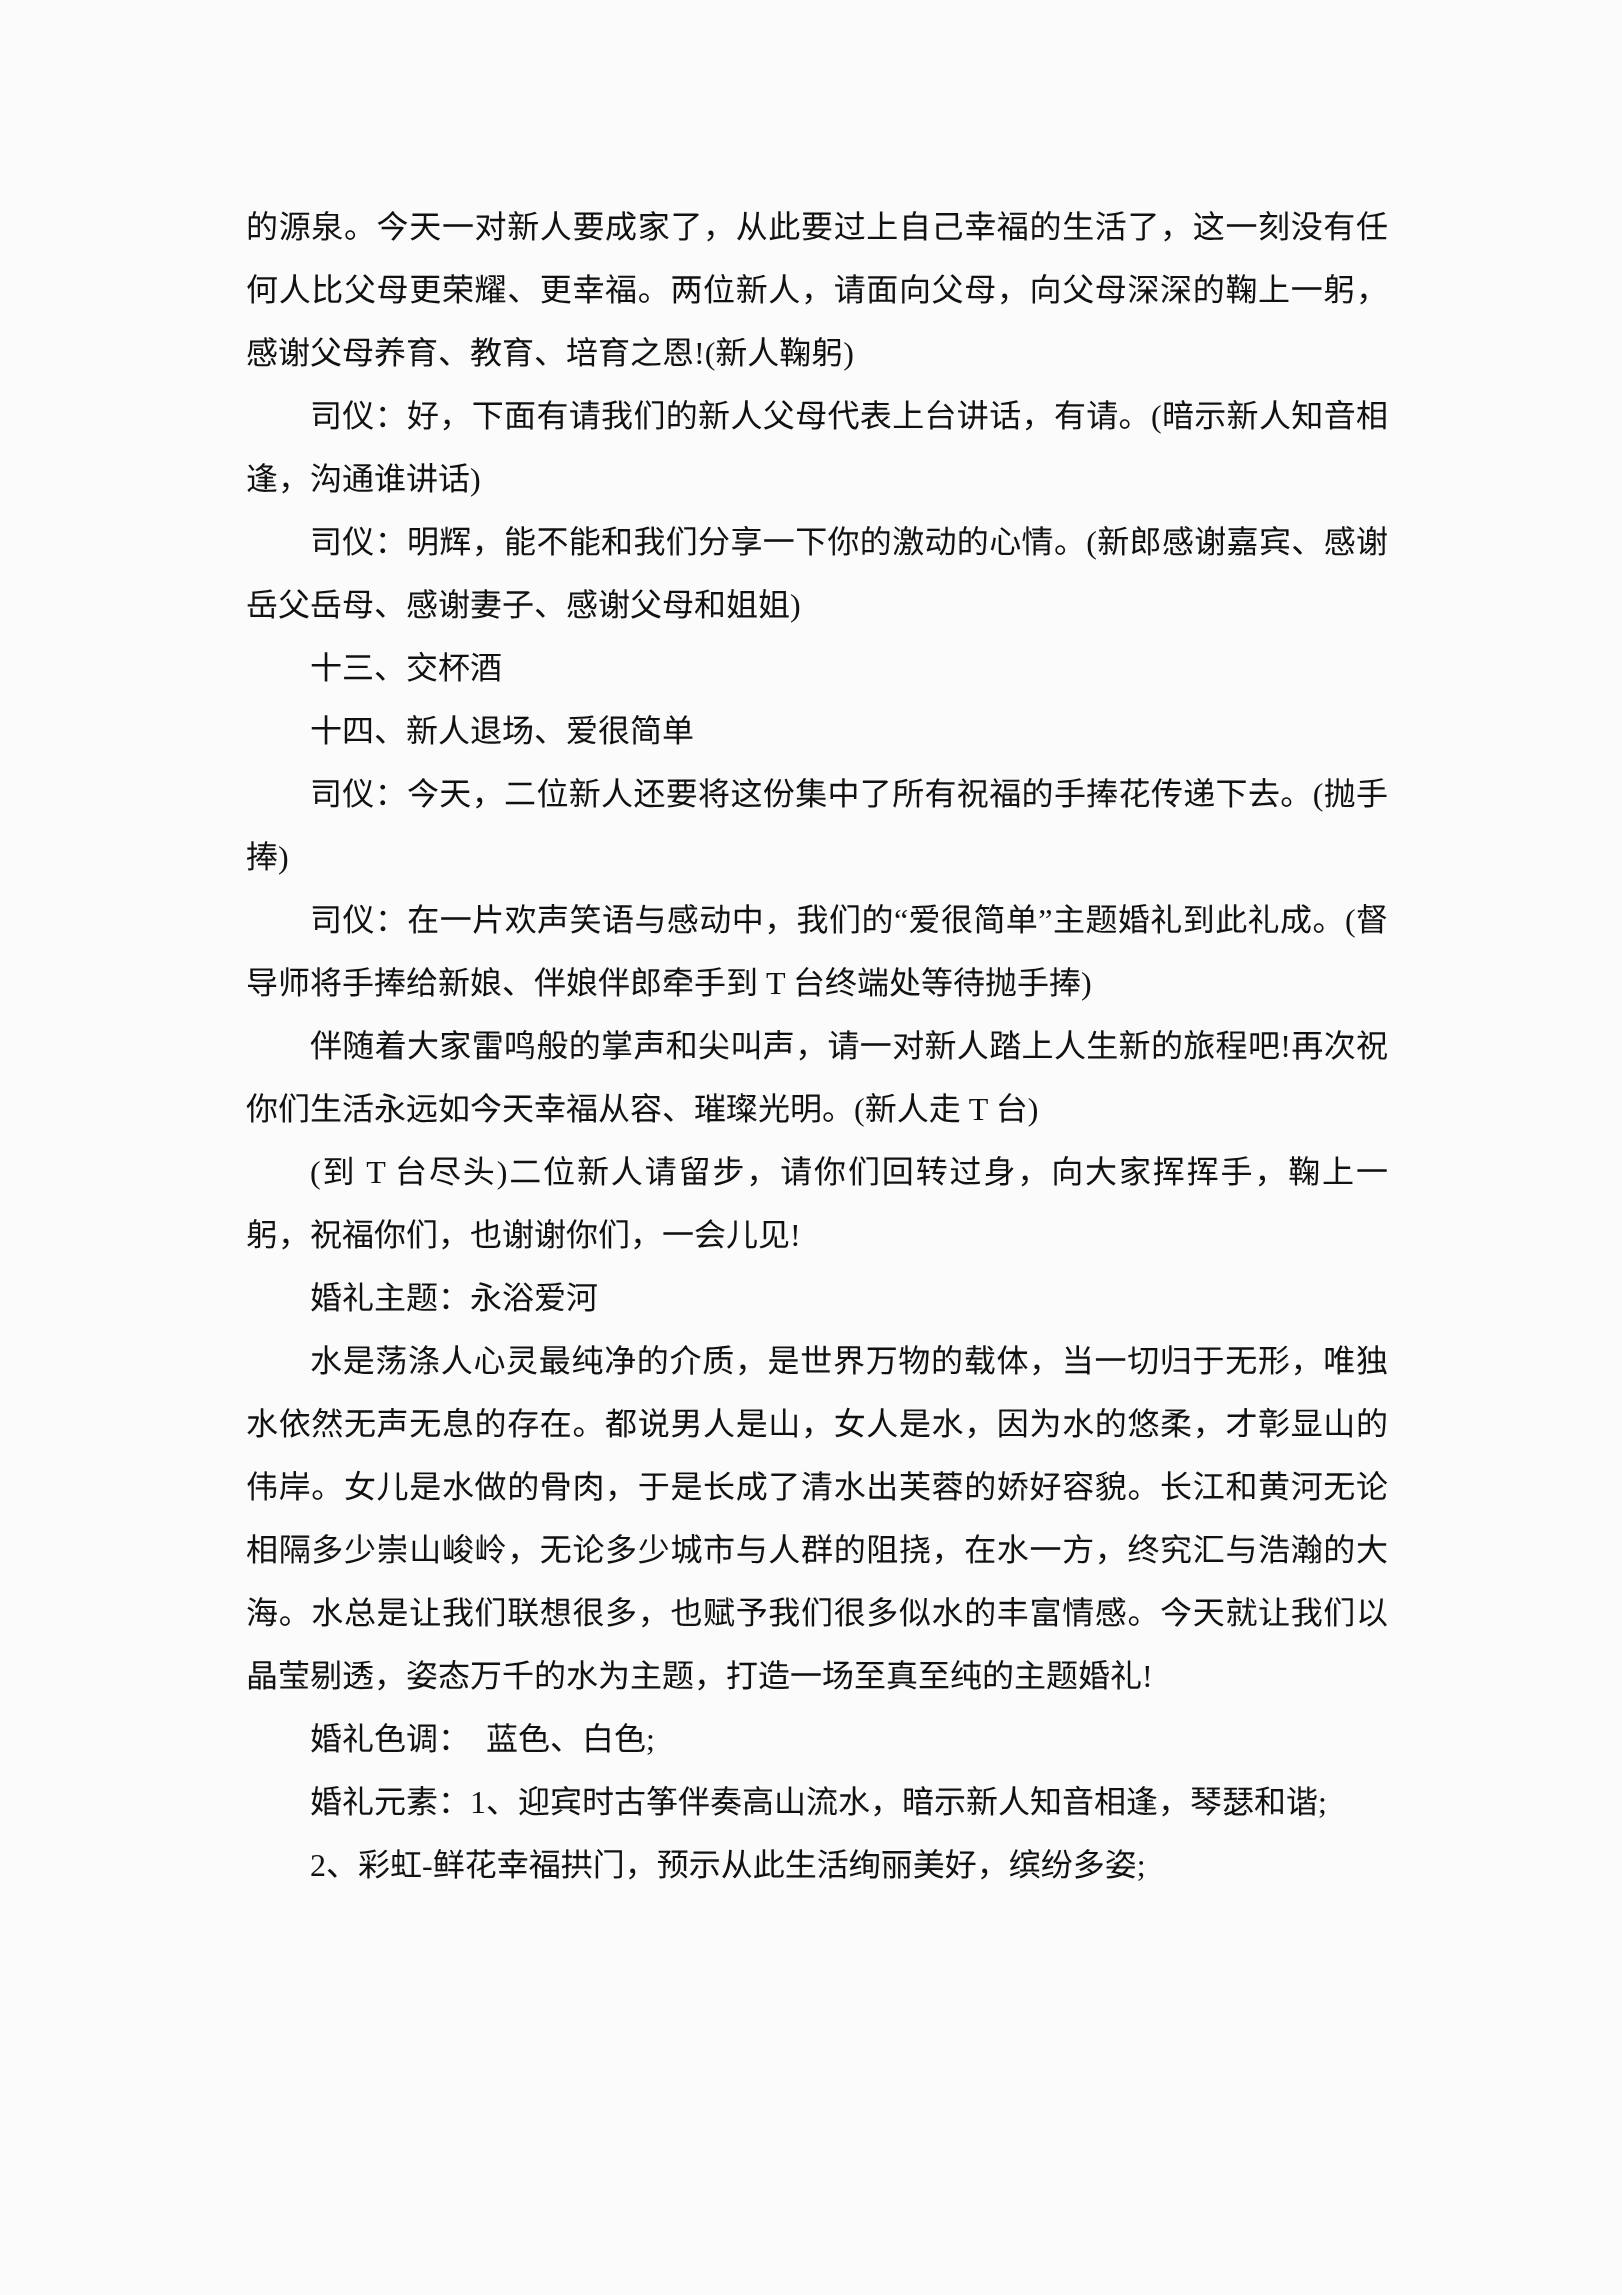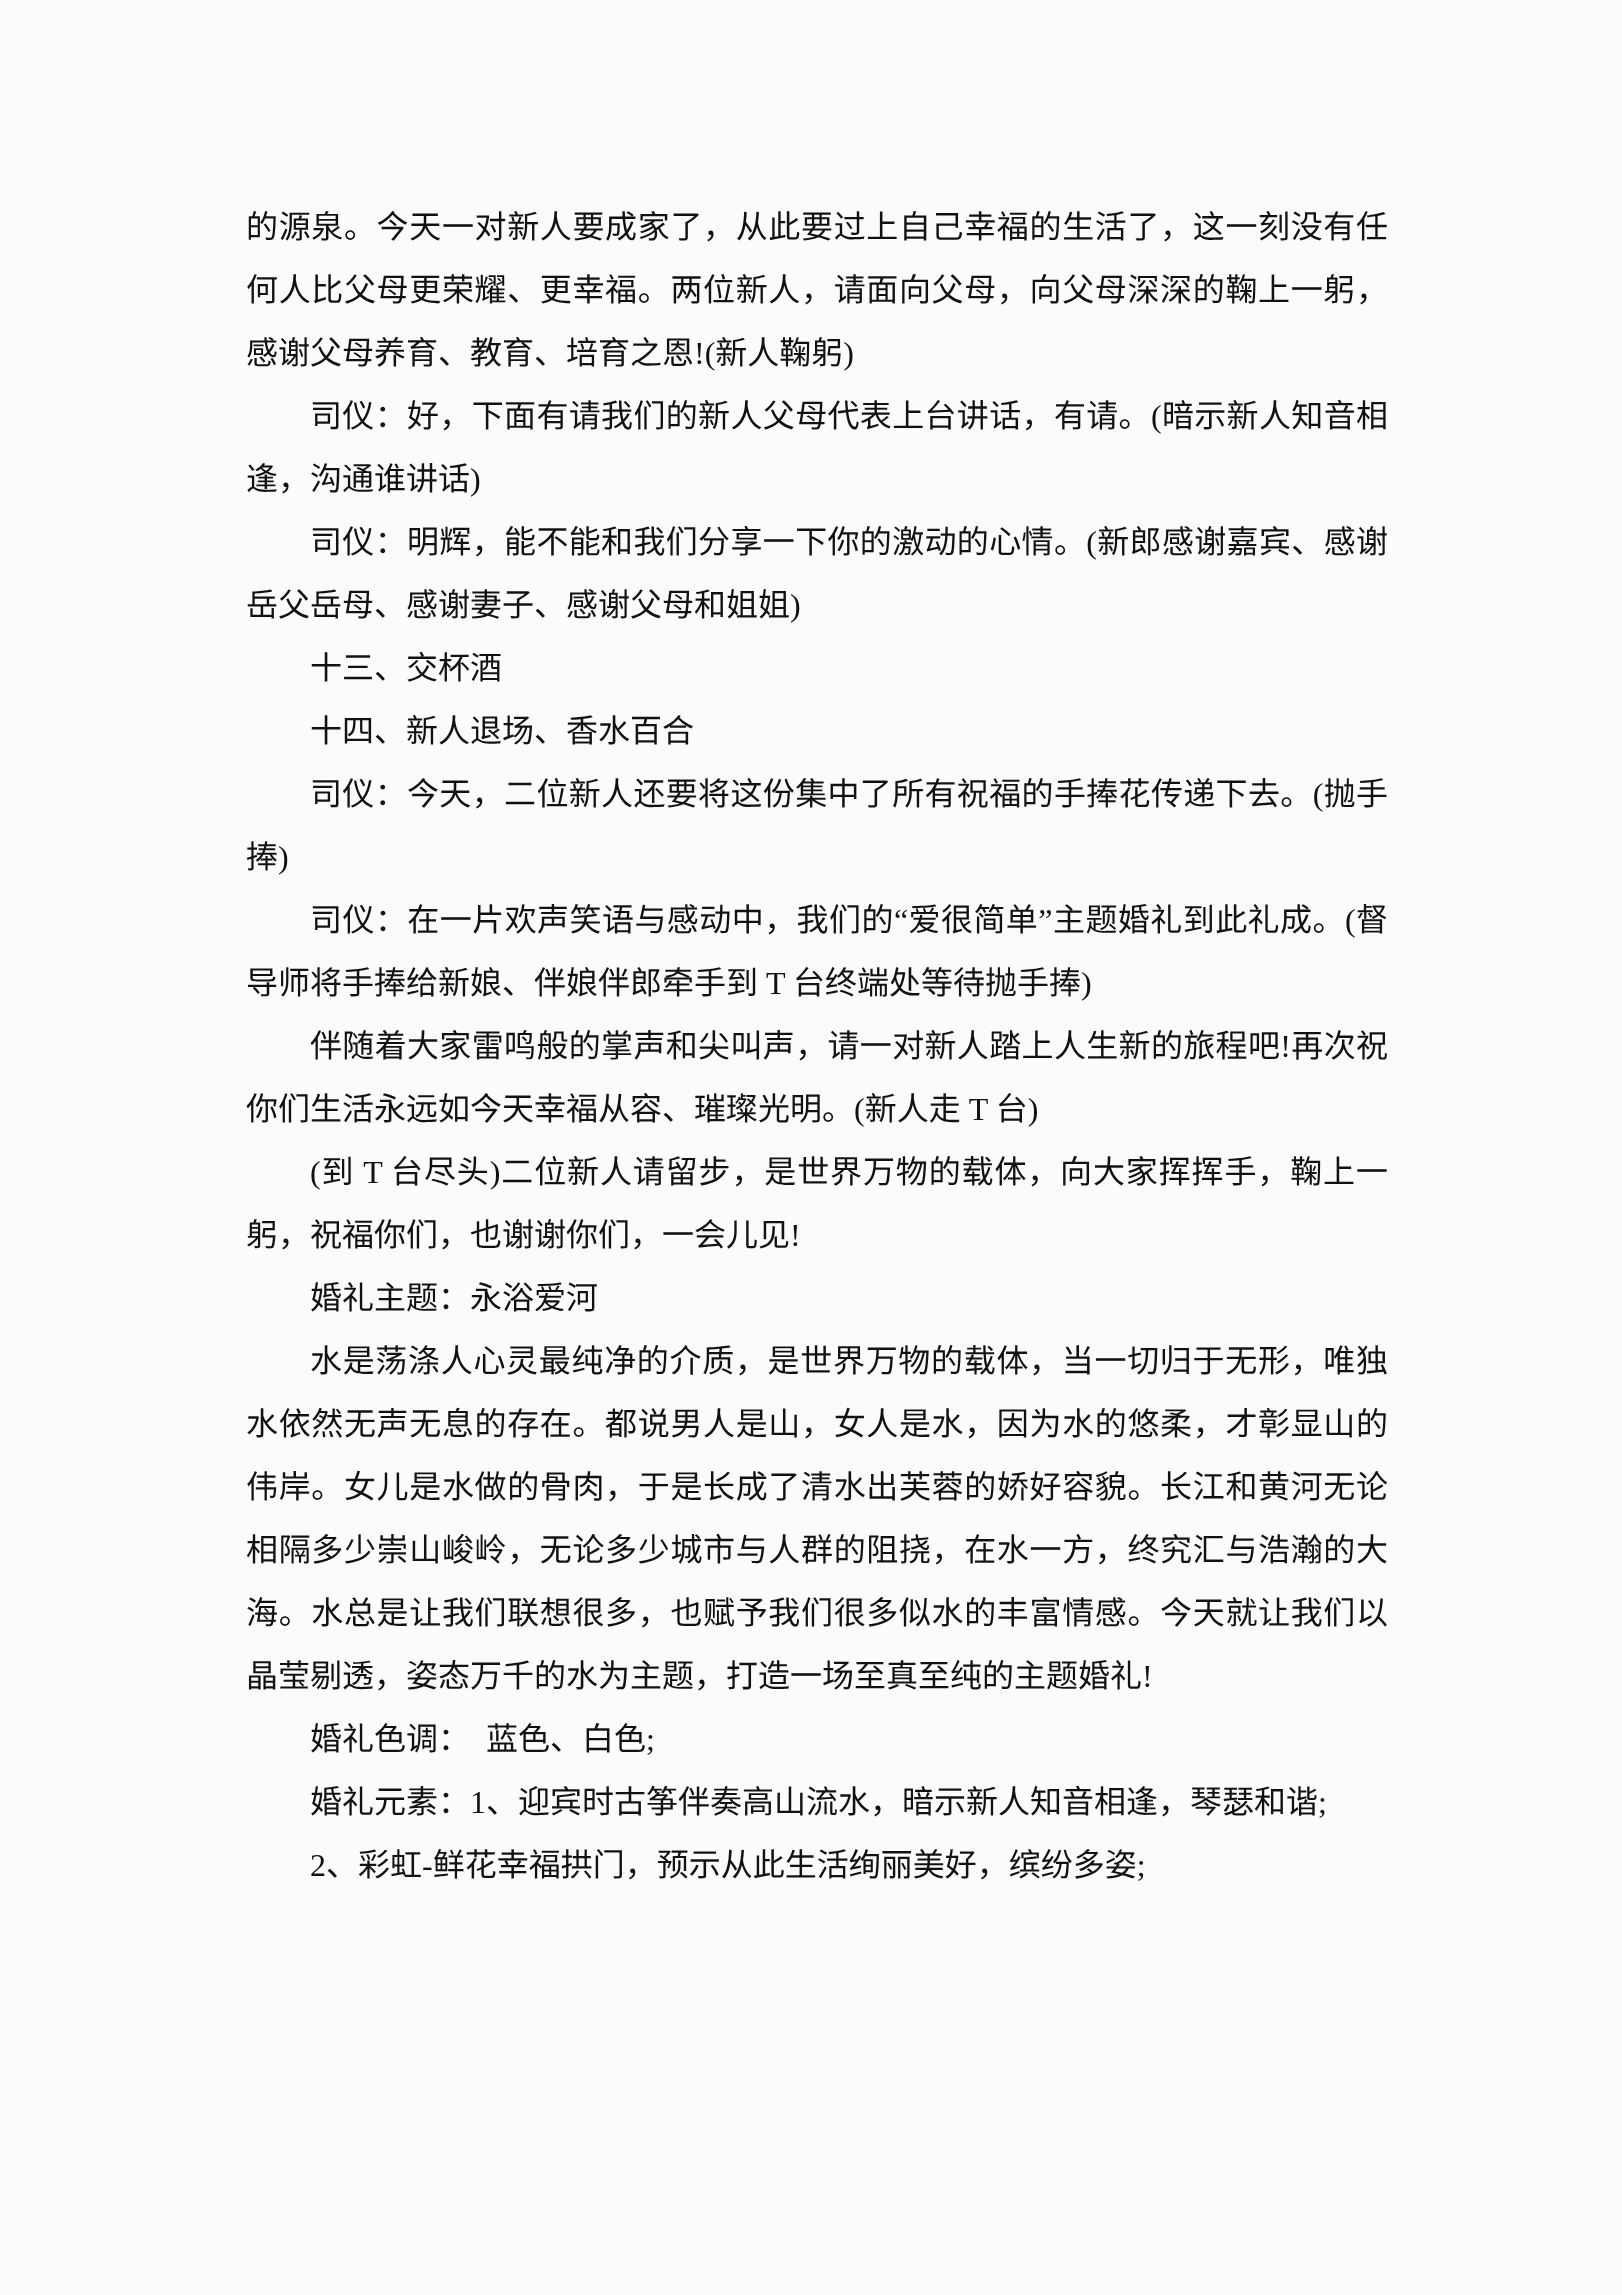--- a/index.html
+++ b/index.html
@@ -37,25 +37,25 @@
 </style>
 </head>
 <body>
 
 <div class="page">
   <div class="text-block">
     <p class="para no-indent">的源泉。今天一对新人要成家了，从此要过上自己幸福的生活了，这一刻没有任何人比父母更荣耀、更幸福。两位新人，请面向父母，向父母深深的鞠上一躬，感谢父母养育、教育、培育之恩!(新人鞠躬)</p>
     <p class="para">司仪：好，下面有请我们的新人父母代表上台讲话，有请。(暗示新人知音相逢，沟通谁讲话)</p>
     <p class="para">司仪：明辉，能不能和我们分享一下你的激动的心情。(新郎感谢嘉宾、感谢岳父岳母、感谢妻子、感谢父母和姐姐)</p>
     <p class="para">十三、交杯酒</p>
-    <p class="para">十四、新人退场、香水百合</p>
+    <p class="para">十四、新人退场、爱很简单</p>
     <p class="para">司仪：今天，二位新人还要将这份集中了所有祝福的手捧花传递下去。(抛手捧)</p>
     <p class="para">司仪：在一片欢声笑语与感动中，我们的“爱很简单”主题婚礼到此礼成。(督导师将手捧给新娘、伴娘伴郎牵手到 T 台终端处等待抛手捧)</p>
     <p class="para">伴随着大家雷鸣般的掌声和尖叫声，请一对新人踏上人生新的旅程吧!再次祝你们生活永远如今天幸福从容、璀璨光明。(新人走 T 台)</p>
-    <p class="para">(到 T 台尽头)二位新人请留步，是世界万物的载体，向大家挥挥手，鞠上一躬，祝福你们，也谢谢你们，一会儿见!</p>
+    <p class="para">(到 T 台尽头)二位新人请留步，请你们回转过身，向大家挥挥手，鞠上一躬，祝福你们，也谢谢你们，一会儿见!</p>
     <p class="para">婚礼主题：永浴爱河</p>
     <p class="para">水是荡涤人心灵最纯净的介质，是世界万物的载体，当一切归于无形，唯独水依然无声无息的存在。都说男人是山，女人是水，因为水的悠柔，才彰显山的伟岸。女儿是水做的骨肉，于是长成了清水出芙蓉的娇好容貌。长江和黄河无论相隔多少崇山峻岭，无论多少城市与人群的阻挠，在水一方，终究汇与浩瀚的大海。水总是让我们联想很多，也赋予我们很多似水的丰富情感。今天就让我们以晶莹剔透，姿态万千的水为主题，打造一场至真至纯的主题婚礼!</p>
     <p class="para">婚礼色调：　蓝色、白色;</p>
     <p class="para">婚礼元素：1、迎宾时古筝伴奏高山流水，暗示新人知音相逢，琴瑟和谐;</p>
     <p class="para">2、彩虹-鲜花幸福拱门，预示从此生活绚丽美好，缤纷多姿;</p>
   </div>
 </div>
 
 
 </body></html>

